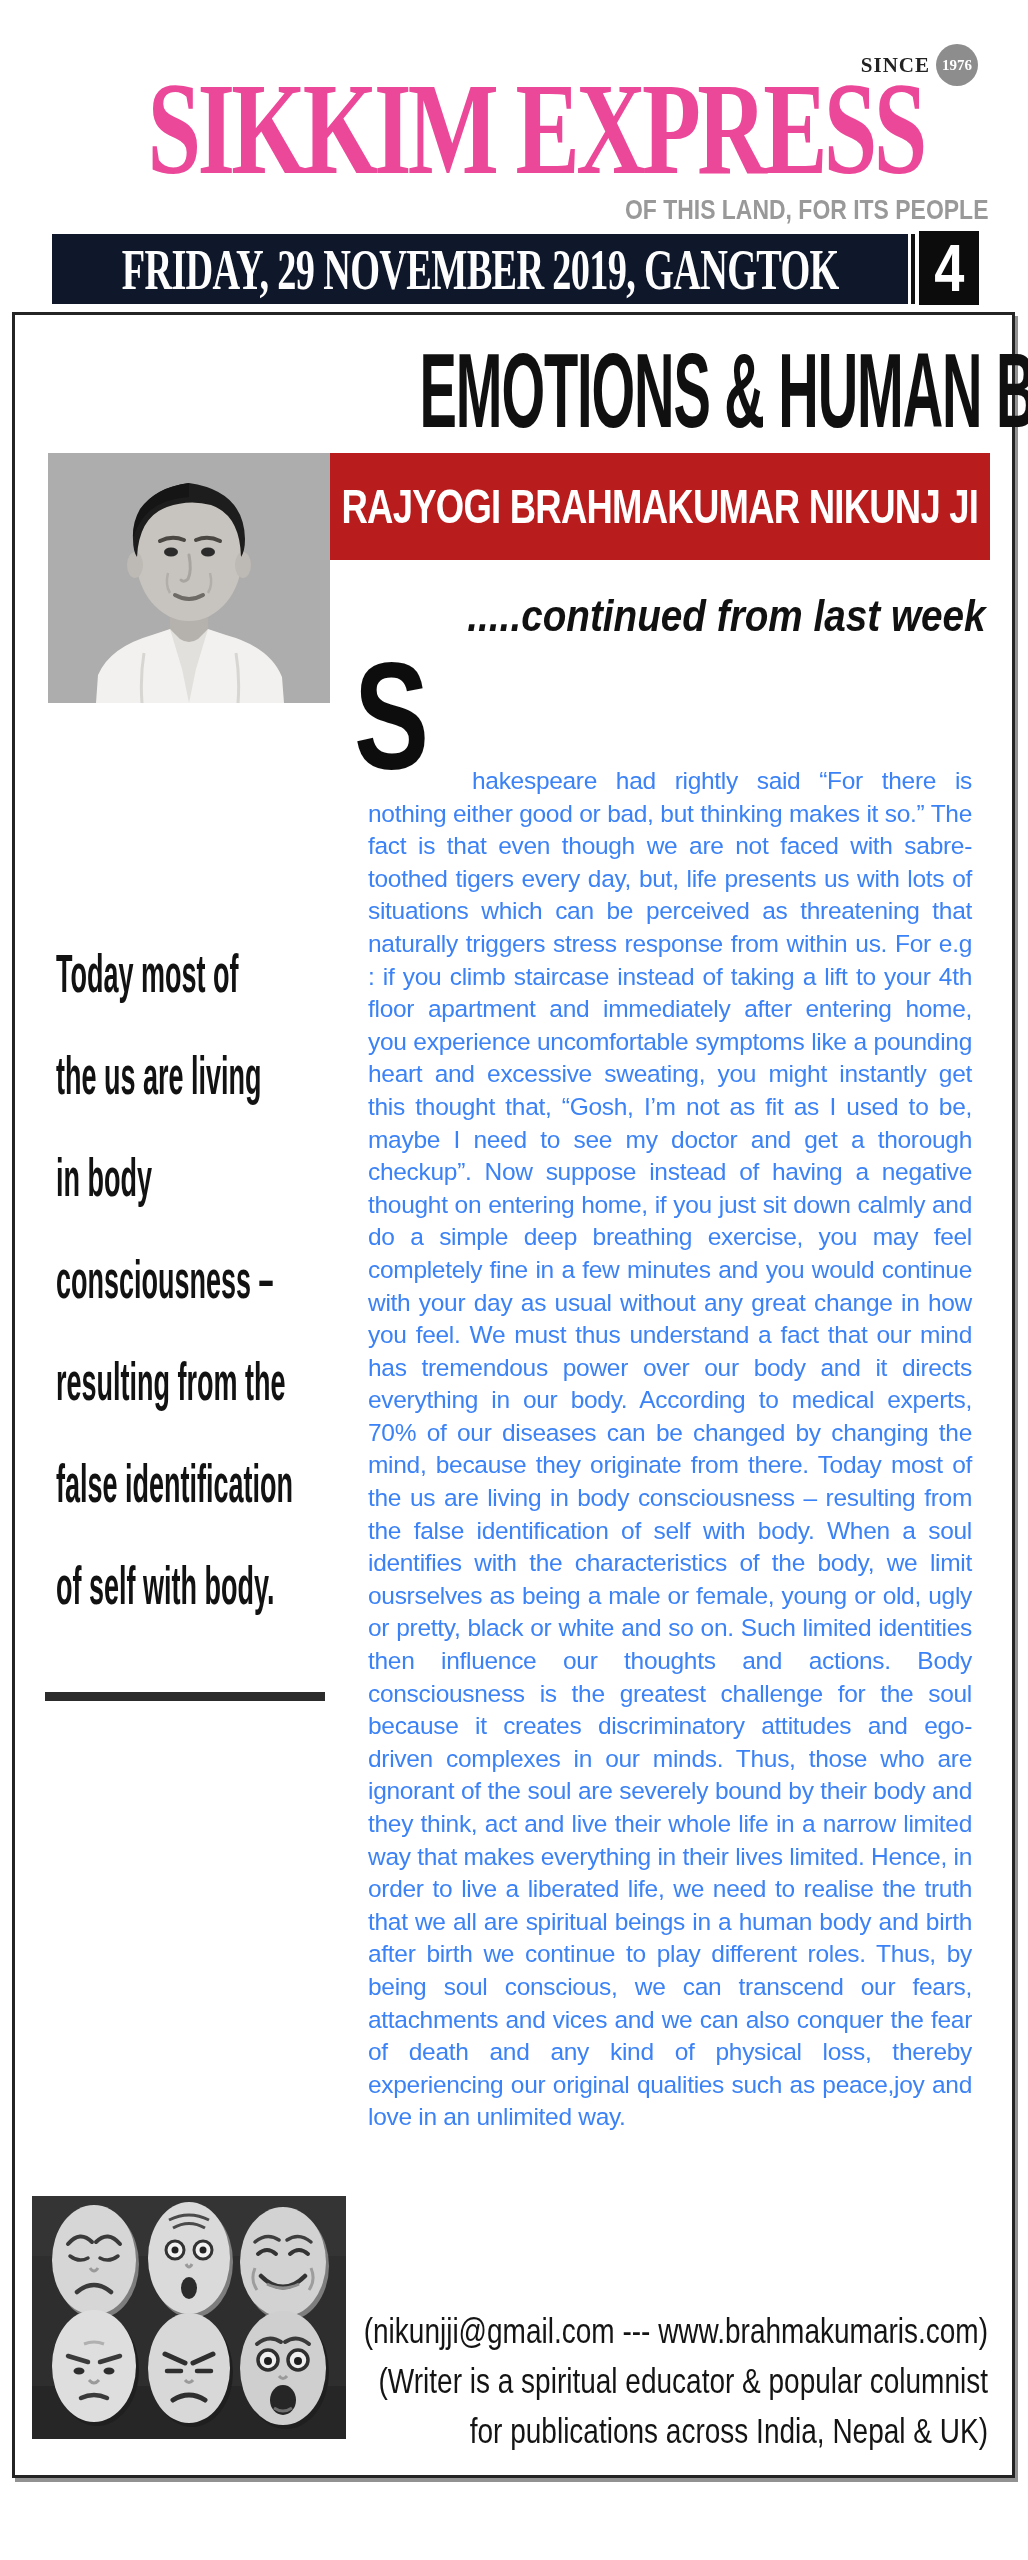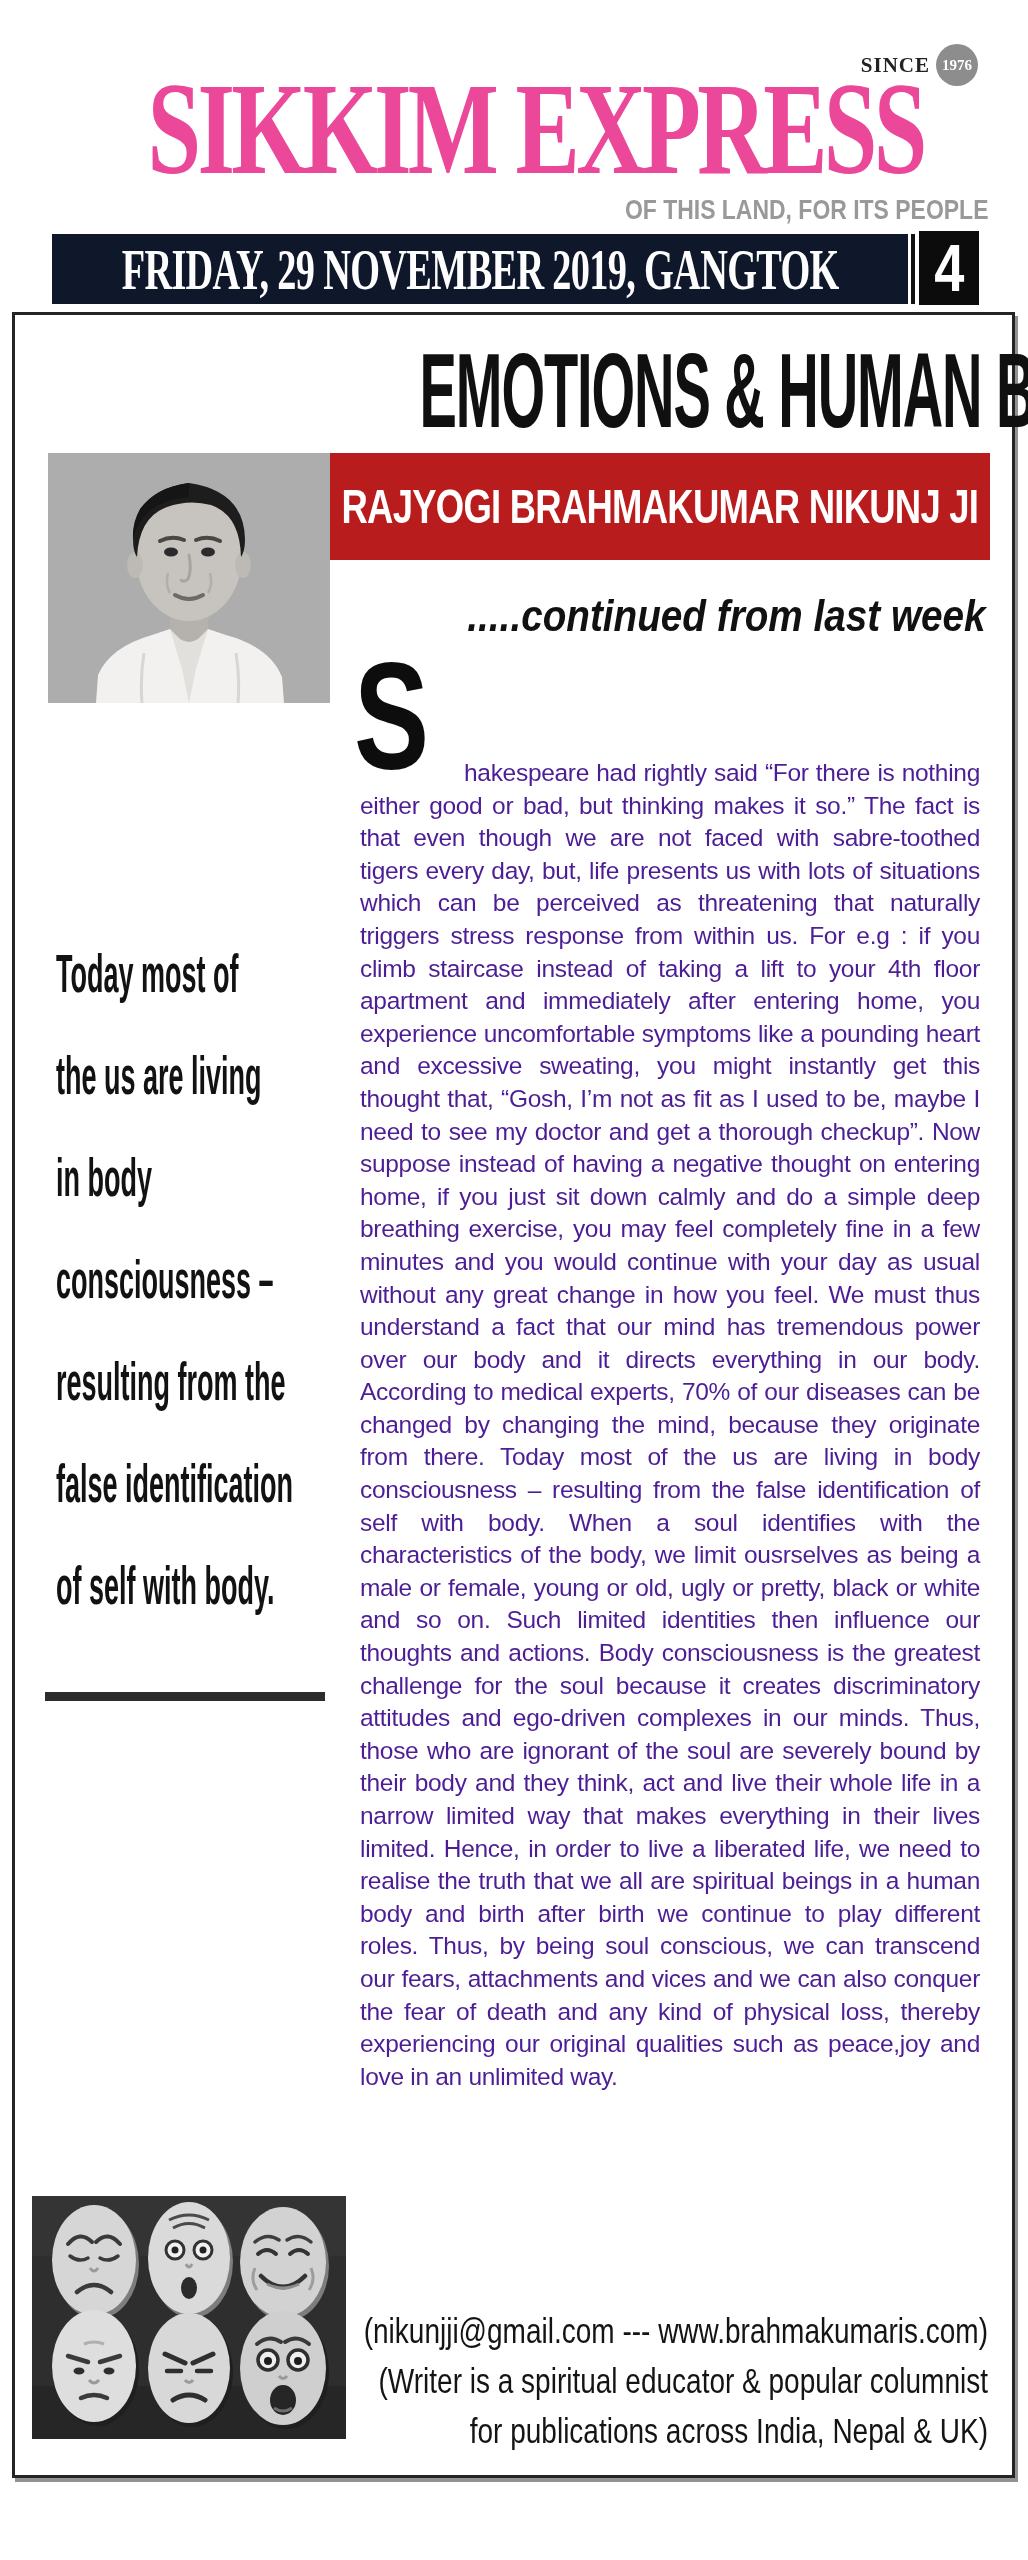--- a/index.html
+++ b/index.html
@@ -77,22 +77,22 @@
   
   .body-col{
     position:absolute;left:352px;top:652px;width:636px;
   }
   .drop-cap{
     position:absolute;left:2px;top:-12px;
     font-size:152px;line-height:1;font-weight:bold;color:#0d0d0d;
     transform:scaleX(0.74);transform-origin:left top;
   }
   .body-text{
-    margin:8px;padding-top:97px;text-indent:104px;
-    text-align:justify;font-size:24.5px;line-height:32.6px;letter-spacing:-0.3px;color:#4c1d95;
+    margin:16px;padding-top:97px;text-indent:104px;
+    text-align:justify;font-size:24.5px;line-height:32.6px;letter-spacing:-0.3px;color:#3b82f6;
   }
   
   .pull-quote{
     position:absolute;left:56px;top:922px;width:584px;
     font-weight:bold;font-size:54px;line-height:102px;color:#121212;
     white-space:pre-line;transform:scaleX(0.5);transform-origin:left top;
   }
   .pull-quote-rule{
     position:absolute;left:45px;top:1692px;width:280px;height:9px;background:#2c2c2c;
   }

